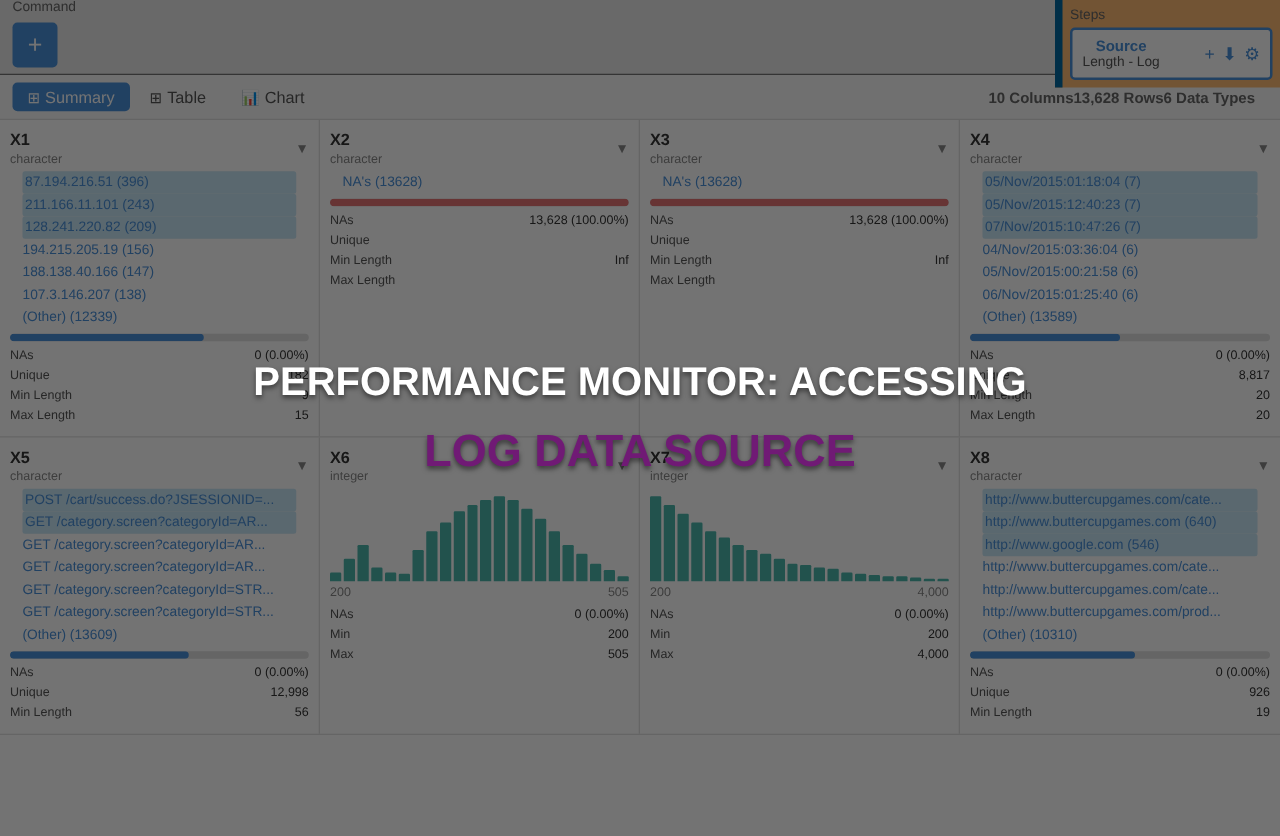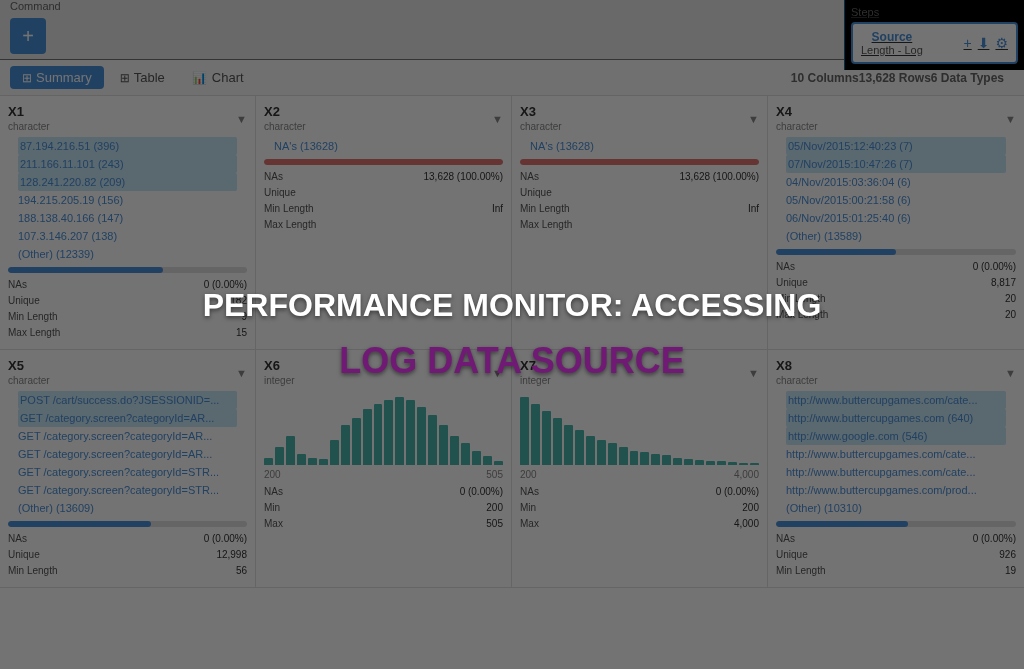--- a/index.html
+++ b/index.html
@@ -4,21 +4,21 @@
   <style>
     * { margin: 0; padding: 0; box-sizing: border-box; }
     body { font-family: -apple-system, BlinkMacSystemFont, 'Segoe UI', sans-serif; background: #f5f5f5; font-size: 12px; color: #333; overflow: hidden; width: 1024px; height: 669px; }
 
     
     .top-bar { display: flex; align-items: flex-start; background: #e8e8e8; border-bottom: 1px solid #737373; padding: 0 10px; height: 60px; justify-content: space-between; }
     .add-btn { width: 36px; height: 36px; background: #4a90d9; border-radius: 4px; display: flex; align-items: center; justify-content: center; color: white; font-size: 20px; cursor: pointer; margin-top: 4px; }
     .run-btn { font-size: 16px; color: #999; background: none; border: none; cursor: pointer; padding: 4px 12px; }
 
     
-    .steps-panel { position: absolute; top: 0; right: 0; width: 180px; background: #000000; border-left: 1px solid #0369a1; padding: 6px; text-decoration: underline; }
+    .steps-panel { position: absolute; top: 0; right: 0; width: 180px; background: #fdba74; border-left: 6px solid #0369a1; padding: 6px; }
     .steps-label { font-size: 11px; color: #666; margin-bottom: 4px; }
     .step-item { background: white; border: 2px solid #4a90d9; border-radius: 4px; padding: 6px 8px; display: flex; align-items: center; justify-content: space-between; text-align: center; }
     .step-name { font-weight: bold; color: #4a90d9; font-size: 12px; }
     .step-sub { font-size: 11px; color: #555; }
     .step-icons { display: flex; gap: 6px; font-size: 14px; color: #4a90d9; }
 
     
     .tab-bar { display: flex; align-items: center; background: #f8f8f8; border-bottom: 1px solid #ddd; padding: 0 10px; height: 36px; gap: 4px; justify-content: space-between; }
     .tab-left { display: flex; gap: 4px; align-items: center; }
     .tab { display: flex; align-items: center; gap: 4px; padding: 4px 12px; border-radius: 4px; cursor: pointer; font-size: 13px; color: #555; }
@@ -222,20 +222,21 @@
           </div>
       </div>
     </div>
 
     <div class="col-block">
       <div class="col-header">
         <div><span class="col-name">X4</span><br><span class="col-type">character</span></div>
         <span class="col-chevron">▼</span>
       </div>
       <div class="val-list">
+        <div class="val-item highlight">05/Nov/2015:01:18:04 (7)</div>
         <div class="val-item highlight">05/Nov/2015:12:40:23 (7)</div>
         <div class="val-item highlight">07/Nov/2015:10:47:26 (7)</div>
         <div class="val-item">04/Nov/2015:03:36:04 (6)</div>
         <div class="val-item">05/Nov/2015:00:21:58 (6)</div>
         <div class="val-item">06/Nov/2015:01:25:40 (6)</div>
         <div class="val-item">(Other) (13589)</div>
       </div>
       <div class="prog-bar-section">
         <div class="prog-bar-outer">
             <div class="prog-bar-inner-blue" style="width:50%"></div>

